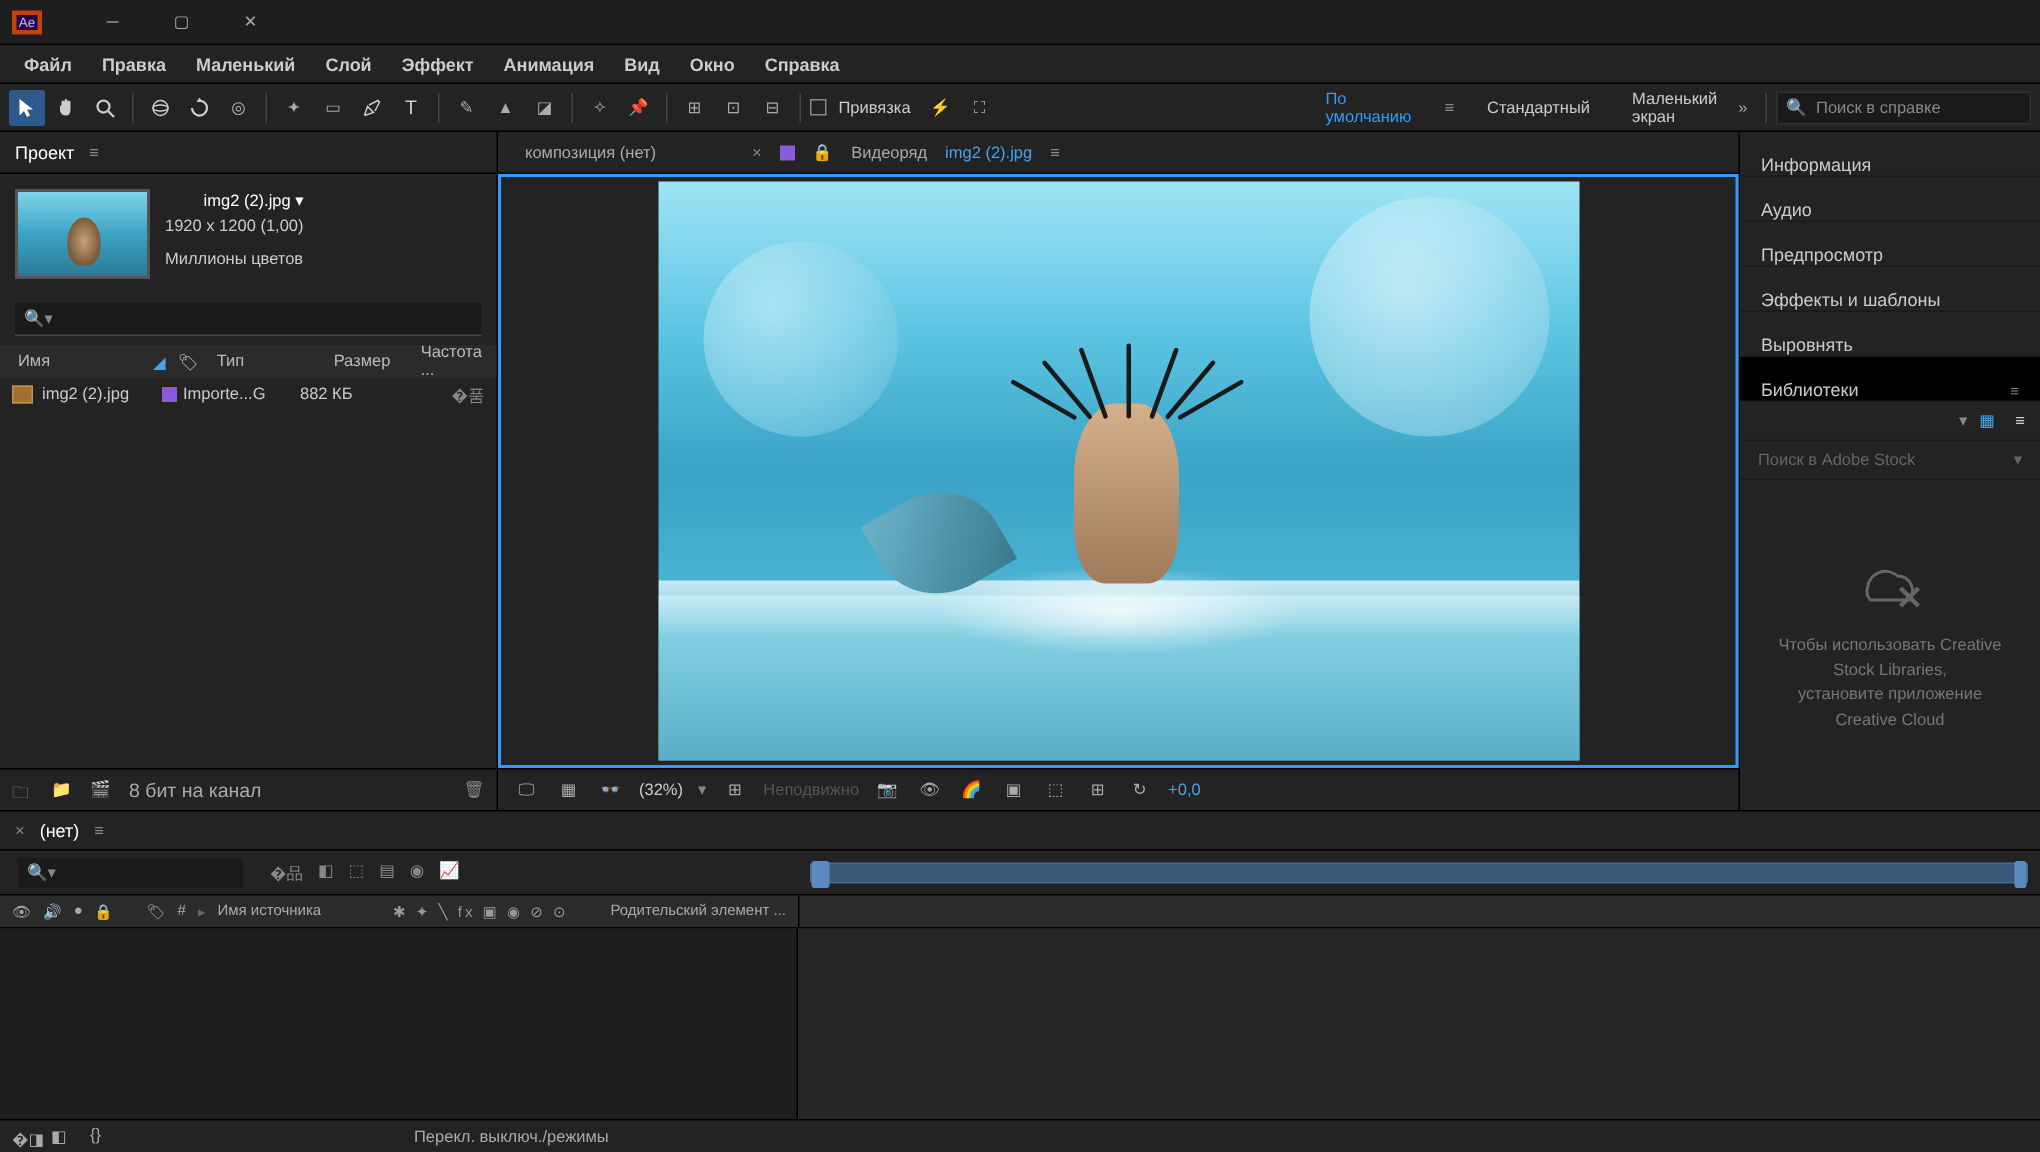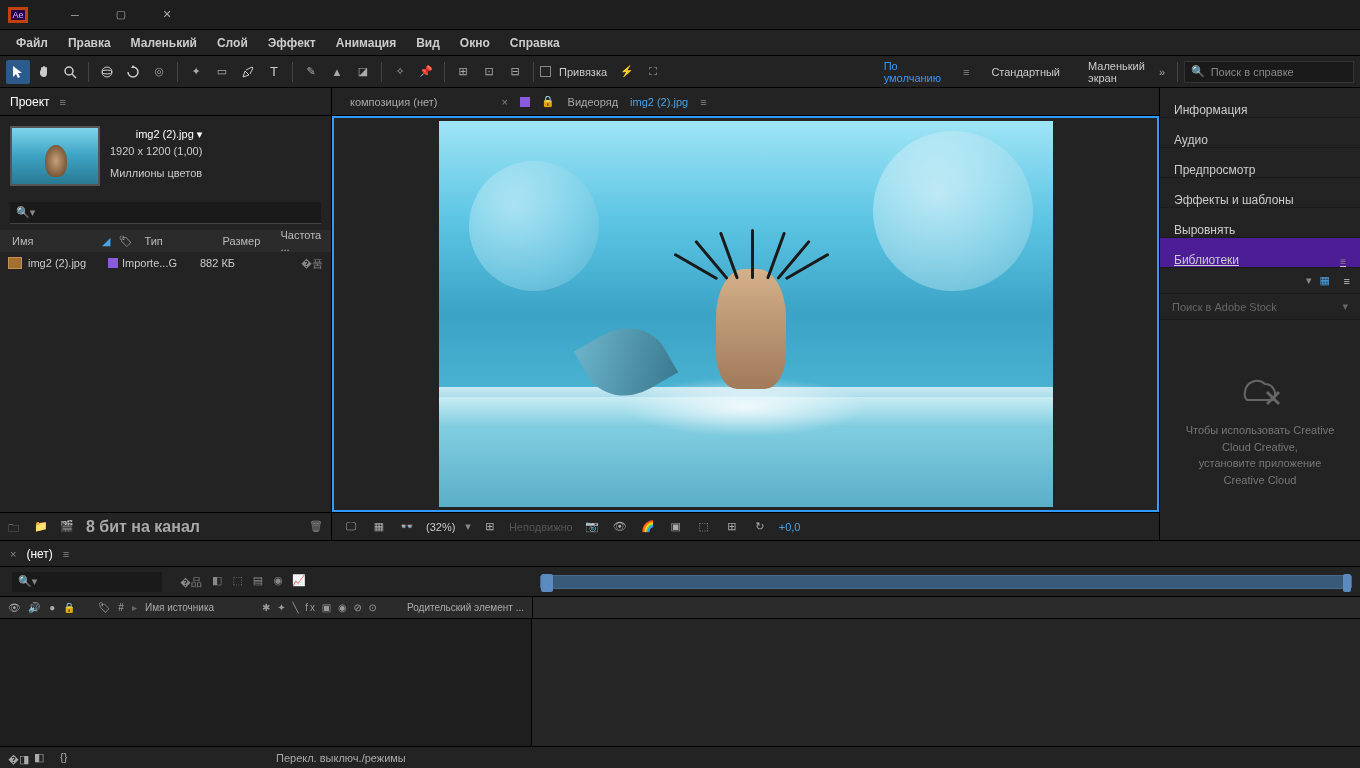--- a/index.html
+++ b/index.html
@@ -33,21 +33,21 @@
 .proj-info .fn { color:#fff;text-align:right; }
 .proj-search { margin:6px 10px; background:#1a1a1a; height:22px; display:flex; align-items:center; padding:0 6px; color:#888; border-bottom:1px solid #444;}
 .proj-table-head { display:flex; background:#2b2b2b; height:22px; align-items:center; padding:0 8px; font-size:11px; color:#bbb; gap:4px;}
 .proj-table-head .col { padding:0 4px; }
 .col-name{flex:0 0 90px;} .col-tag{flex:0 0 14px;text-align:center;} .col-type{flex:0 0 74px;} .col-size{flex:0 0 54px;} .col-freq{flex:1;}
 .proj-row { display:flex; height:22px; align-items:center; padding:0 8px; font-size:11px; color:#ccc; gap:4px;}
 .proj-row .ico{width:14px;height:12px;background:#a07030;border:1px solid #c89050;margin-right:2px;}
 .proj-row .tag{width:10px;height:10px;background:#8a5bdc;}
 .proj-footer { margin-top:auto; height:28px; display:flex; align-items:center; padding:0 8px; gap:10px; border-top:1px solid #000;}
 .proj-footer .fb{width:16px;height:14px;color:#999;}
-.bpc{color:#aaa;font-size:16px;font-weight:bold;}
+.bpc{color:#aaa;font-size:13px;}
 .trash{margin-left:auto;color:#888;}
 .viewer { flex:1; background:#232323; display:flex; flex-direction:column; border-right:1px solid #000; position:relative;}
 .viewer-tabs { height:28px; display:flex; align-items:center; padding:0 18px; gap:12px; border-bottom:1px solid #000; font-size:11px;}
 .vt { color:#aaa; }
 .vt.blue { color:#4aa3e6; }
 .lock-ico{color:#999;}
 .canvas-wrap { flex:1; display:flex; align-items:center; justify-content:center; background:#232323; border:2px solid #3399ff; margin:0; position:relative;}
 .canvas { width:614px; height:386px; background:linear-gradient(180deg,#9fe4f5 0%,#5ec6e4 25%,#3aa3c6 50%,#4ab3d2 70%,#6ac9e0 100%); position:relative; overflow:hidden;}
 .canvas .planet1{position:absolute;left:30px;top:40px;width:130px;height:130px;border-radius:50%;background:radial-gradient(circle at 35% 35%,#d8f4fb 0%,#8cd5ea 60%,#5eb3d0 100%);opacity:.6;}
 .canvas .planet2{position:absolute;right:20px;top:10px;width:160px;height:160px;border-radius:50%;background:radial-gradient(circle at 40% 40%,#fff 0%,#cbeef7 40%,#7bc8e0 100%);opacity:.55;}
@@ -59,21 +59,21 @@
 .canvas .tail{position:absolute;bottom:110px;left:24%;width:80px;height:70px;background:linear-gradient(135deg,#6bb3c9 0%,#3a7a90 100%);border-radius:0 60% 0 60%;transform:rotate(-30deg);}
 .canvas .wave{position:absolute;bottom:80px;left:0;right:0;height:40px;background:linear-gradient(180deg,rgba(255,255,255,.7) 0%,rgba(120,200,220,.3) 100%);}
 .canvas .water{position:absolute;bottom:0;left:0;right:0;height:110px;background:linear-gradient(180deg,#8fd9ea 0%,#5aafc8 100%);}
 .viewer-footer { height:28px; display:flex; align-items:center; padding:0 10px; gap:10px; border-top:1px solid #000; font-size:11px; color:#aaa;}
 .viewer-footer .vfb{width:18px;height:16px;display:flex;align-items:center;justify-content:center;}
 .zoom{color:#ccc;}
 .dim{color:#555;}
 .tc{color:#4aa3e6;}
 .rightcol { width:200px; background:#232323; display:flex; flex-direction:column;}
 .rpanel { height:30px; display:flex; align-items:flex-end; padding:0 14px; border-bottom:1px solid #1a1a1a; font-size:12px; color:#ccc;}
-.rpanel.active{background:#4c1d95;text-decoration:underline;}
+.rpanel.active{background:#000000;}
 .rpanel .hamb{margin-left:auto;color:#888;font-size:10px;}
 .lib-row{height:26px;display:flex;align-items:center;justify-content:flex-end;padding:0 10px;gap:8px;border-bottom:1px solid #1a1a1a;}
 .lib-view{width:16px;height:14px;color:#4aa3e6;}
 .lib-search{height:26px;display:flex;align-items:center;padding:0 12px;color:#666;font-size:11px;border-bottom:1px solid #1a1a1a;}
 .lib-empty{flex:1;display:flex;flex-direction:column;align-items:center;justify-content:center;padding:20px;text-align:center;color:#777;font-size:11px;line-height:1.5;}
 .lib-empty .cloud{width:50px;height:36px;margin-bottom:14px;position:relative;}
 .lib-empty .cloud svg{width:100%;height:100%;stroke:#666;fill:none;stroke-width:2;}
 .timeline { height:228px; background:#232323; border-top:1px solid #000; display:flex; flex-direction:column;}
 .tl-tabs{height:26px;display:flex;align-items:center;padding:0 10px;gap:10px;border-bottom:1px solid #000;}
 .tl-controls{height:30px;display:flex;align-items:center;border-bottom:1px solid #000;}
@@ -316,21 +316,21 @@
       <span style="margin-left:auto">▾</span>
     </div>
     <div class="lib-empty">
       <div class="cloud">
         <svg viewBox="0 0 50 36">
             <path d="M38 28 A10 10 0 0 0 30 12 A12 12 0 0 0 10 20 A8 8 0 0 0 12 28 Z"></path>
             <line x1="32" y1="20" x2="44" y2="32" stroke-width="3"></line>
             <line x1="44" y1="20" x2="32" y2="32" stroke-width="3"></line>
           </svg>
       </div>
-      <div>Чтобы использовать Creative Cloud Creative,</div>
+      <div>Чтобы использовать Creative Stock Libraries,</div>
       <div>установите приложение Creative Cloud</div>
     </div>
   </div>
 </div>
 
 <div class="timeline">
   <div class="tl-tabs">
     <span style="color:#888">×</span>
     <span class="panel-tab active">(нет)</span>
     <span class="tabhamb">≡</span>

